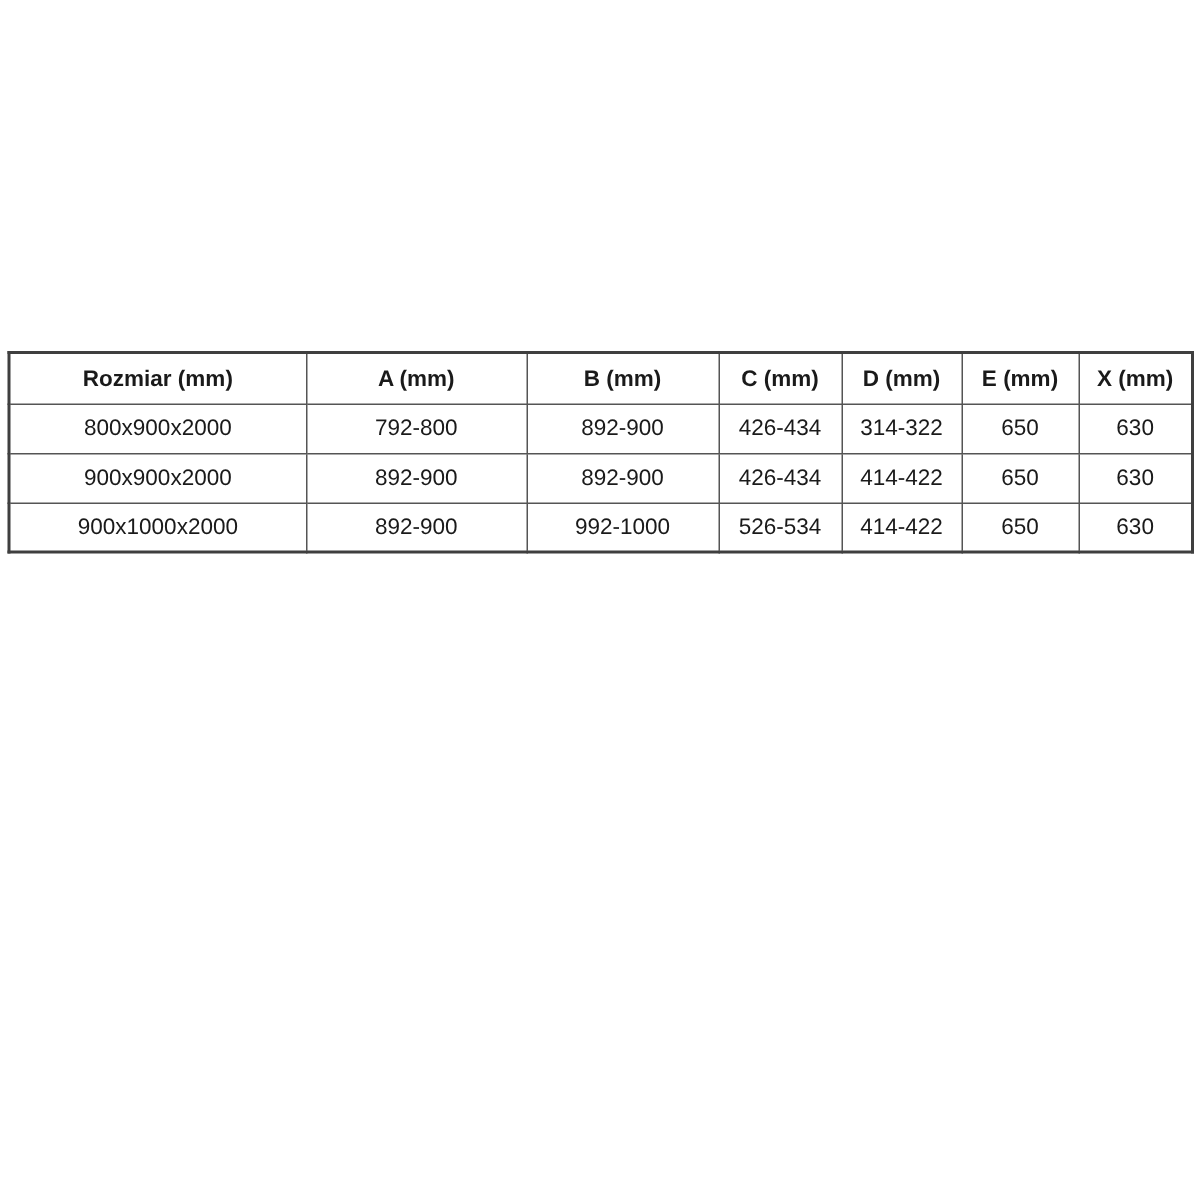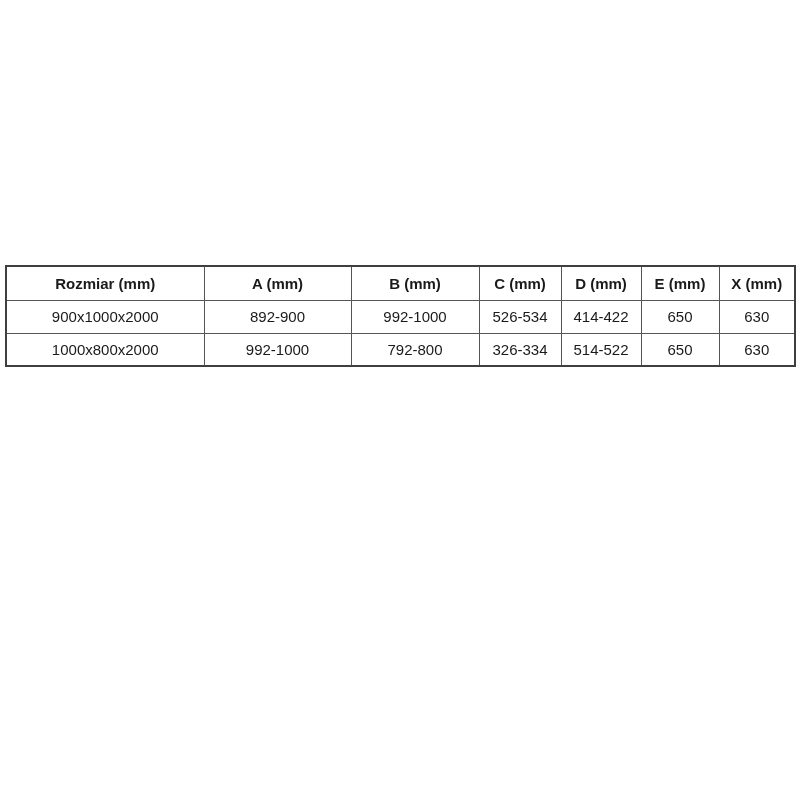--- a/index.html
+++ b/index.html
@@ -7,21 +7,20 @@
     width: 800px;
     height: 800px;
     background: #ffffff;
     font-family: "Liberation Sans", "DejaVu Sans", sans-serif;
   }
   .table-wrap {
     position: absolute;
     left: 5px;
     top: 234px;
     width: 674px;
-    margin-top: 31px;
   }
   table.spec {
     border-collapse: collapse;
     table-layout: fixed;
     width: 789px;
     background: #ffffff;
     border: 2px solid #3f3f3f;
   }
   table.spec th, table.spec td {
     border: 1px solid #555555;
@@ -61,32 +60,41 @@
           <th>A (mm)</th>
           <th>B (mm)</th>
           <th>C (mm)</th>
           <th>D (mm)</th>
           <th>E (mm)</th>
           <th>X (mm)</th>
         </tr>
     </thead>
     <tbody>
         <tr>
+          <td>800x900x2000</td>
+          <td>792-800</td>
+          <td>892-900</td>
+          <td>426-434</td>
+          <td>314-322</td>
+          <td>650</td>
+          <td>630</td>
+        </tr>
+        <tr>
+          <td>900x900x2000</td>
+          <td>892-900</td>
+          <td>892-900</td>
+          <td>426-434</td>
+          <td>414-422</td>
+          <td>650</td>
+          <td>630</td>
+        </tr>
+        <tr>
           <td>900x1000x2000</td>
           <td>892-900</td>
           <td>992-1000</td>
           <td>526-534</td>
           <td>414-422</td>
           <td>650</td>
           <td>630</td>
         </tr>
-        <tr>
-          <td>1000x800x2000</td>
-          <td>992-1000</td>
-          <td>792-800</td>
-          <td>326-334</td>
-          <td>514-522</td>
-          <td>650</td>
-          <td>630</td>
-        </tr>
       </tbody>
   </table>
 </div>
 
 </body></html>

